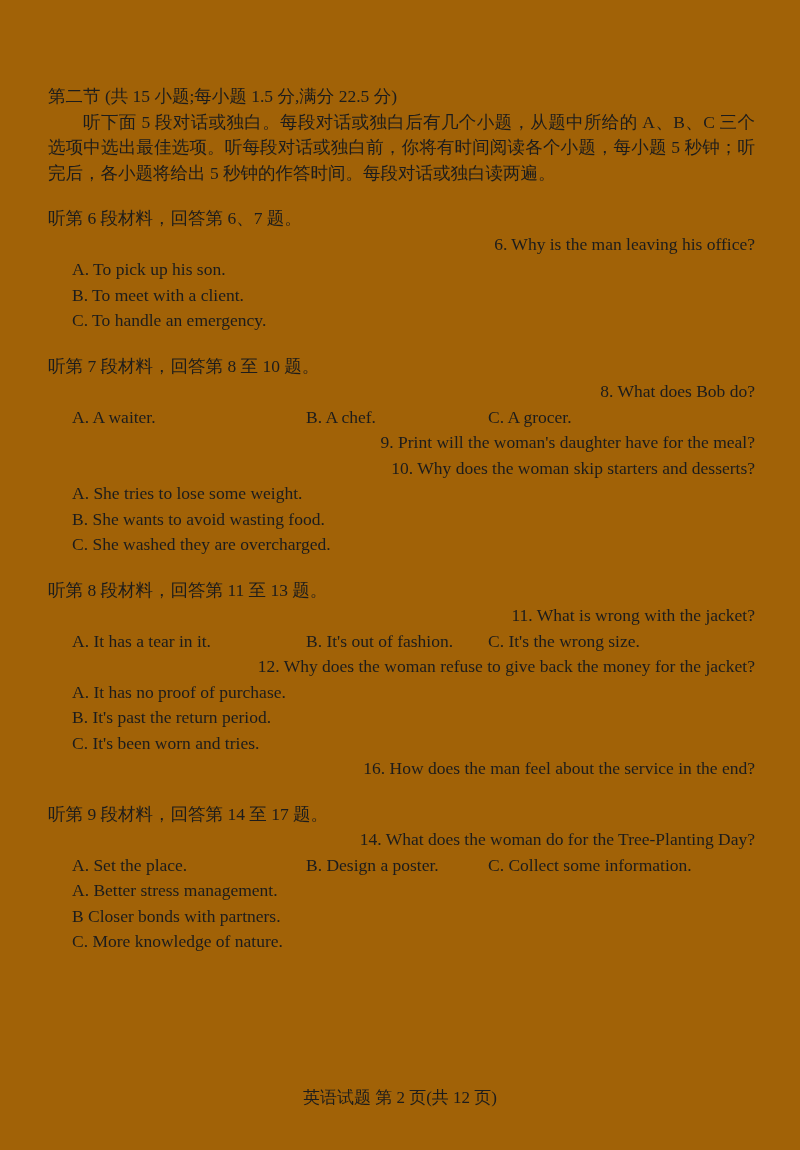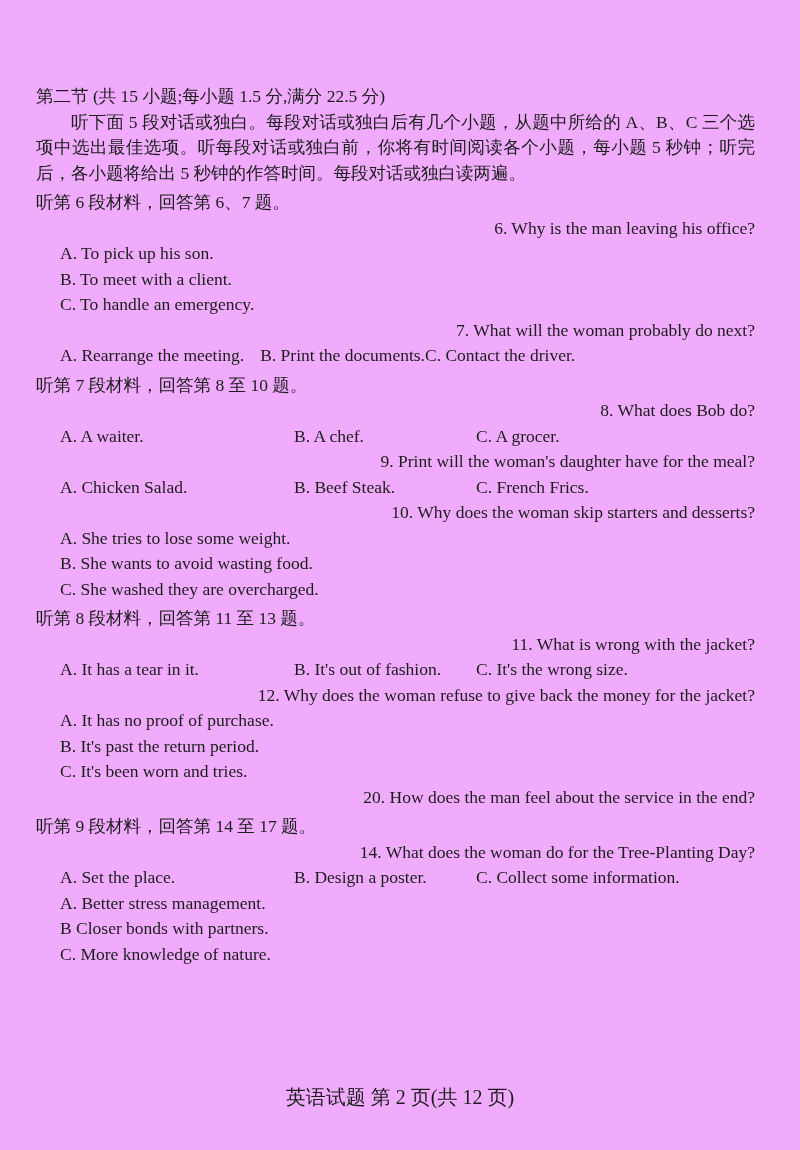--- a/index.html
+++ b/index.html
@@ -7,37 +7,37 @@
   body {
     width: 800px;
     height: 1150px;
     overflow: hidden;
     font-family: "Liberation Serif", "DejaVu Serif", serif;
     color: #1c1c1c;
   }
   .page {
     width: 800px;
     height: 1150px;
-    background: #f0abfc;
-    padding: 84px 45px 0 36px;
+    background: #a16207;
+    padding: 84px 45px 0 48px;
     font-size: 17.5px;
     line-height: 25.5px;
     position: relative;
   }
   .section-heading {
     font-weight: normal;
     font-size: 17.5px;
     line-height: 25.5px;
   }
   .instructions {
     text-indent: 2em;
     text-align: justify;
     line-height: 25.5px;
   }
-  .material-section { margin-top: 4px; }
+  .material-section { margin-top: 20px; }
   .material-header { line-height: 25.5px; }
   .question { }
   .q-line { line-height: 25.5px; text-align: right; }
   .q-options { }
   .q-options.stacked .option {
     display: block;
     padding-left: 24px;
     line-height: 25.5px;
   }
   .q-options.columns {
@@ -54,21 +54,21 @@
   }
   .q-options.inline .option { display: inline; }
   .q-options.inline .option:nth-child(2) { margin-left: 16px; }
   .q-options.inline .option:nth-child(3) { margin-left: 0; }
   .page-footer {
     position: absolute;
     left: 0;
     right: 0;
     top: 1085px;
     text-align: center;
-    font-size: 20px;
+    font-size: 17px;
     line-height: 25px;
   }
 </style>
 </head>
 <body>
 
 <div class="page">
   <div class="section-heading">第二节 (共 15 小题;每小题 1.5 分,满分 22.5 分)</div>
   <div class="instructions">听下面 5 段对话或独白。每段对话或独白后有几个小题，从题中所给的 A、B、C 三个选项中选出最佳选项。听每段对话或独白前，你将有时间阅读各个小题，每小题 5 秒钟；听完后，各小题将给出 5 秒钟的作答时间。每段对话或独白读两遍。</div>
 
@@ -76,42 +76,33 @@
       <div class="material-section">
         <div class="material-header">听第 6 段材料，回答第 6、7 题。</div>
         <div class="question">
           <div class="q-line"><span>6.</span> <span>Why is the man leaving his office?</span></div>
           <div class="q-options stacked">
             <span class="option">A. To pick up his son.</span>
             <span class="option">B. To meet with a client.</span>
             <span class="option">C. To handle an emergency.</span>
           </div>
         </div>
-        <div class="question">
-          <div class="q-line"><span>7.</span> <span>What will the woman probably do next?</span></div>
-          <div class="q-options inline"><span class="option">A. Rearrange the meeting.</span><span class="option">B. Print the documents.</span><span class="option">C. Contact the driver.</span></div>
-        </div>
       </div>
       <div class="material-section">
         <div class="material-header">听第 7 段材料，回答第 8 至 10 题。</div>
         <div class="question">
           <div class="q-line"><span>8.</span> <span>What does Bob do?</span></div>
           <div class="q-options columns">
             <span class="option">A. A waiter.</span>
             <span class="option">B. A chef.</span>
             <span class="option">C. A grocer.</span>
           </div>
         </div>
         <div class="question">
           <div class="q-line"><span>9.</span> <span>Print will the woman's daughter have for the meal?</span></div>
-          <div class="q-options columns">
-            <span class="option">A. Chicken Salad.</span>
-            <span class="option">B. Beef Steak.</span>
-            <span class="option">C. French Frics.</span>
-          </div>
         </div>
         <div class="question">
           <div class="q-line"><span>10.</span> <span>Why does the woman skip starters and desserts?</span></div>
           <div class="q-options stacked">
             <span class="option">A. She tries to lose some weight.</span>
             <span class="option">B. She wants to avoid wasting food.</span>
             <span class="option">C. She washed they are overcharged.</span>
           </div>
         </div>
       </div>
@@ -127,21 +118,21 @@
         </div>
         <div class="question">
           <div class="q-line"><span>12.</span> <span>Why does the woman refuse to give back the money for the jacket?</span></div>
           <div class="q-options stacked">
             <span class="option">A. It has no proof of purchase.</span>
             <span class="option">B. It's past the return period.</span>
             <span class="option">C. It's been worn and tries.</span>
           </div>
         </div>
         <div class="question">
-          <div class="q-line"><span>20.</span> <span>How does the man feel about the service in the end?</span></div>
+          <div class="q-line"><span>16.</span> <span>How does the man feel about the service in the end?</span></div>
         </div>
       </div>
       <div class="material-section">
         <div class="material-header">听第 9 段材料，回答第 14 至 17 题。</div>
         <div class="question">
           <div class="q-line"><span>14.</span> <span>What does the woman do for the Tree-Planting Day?</span></div>
           <div class="q-options columns">
             <span class="option">A. Set the place.</span>
             <span class="option">B. Design a poster.</span>
             <span class="option">C. Collect some information.</span>

